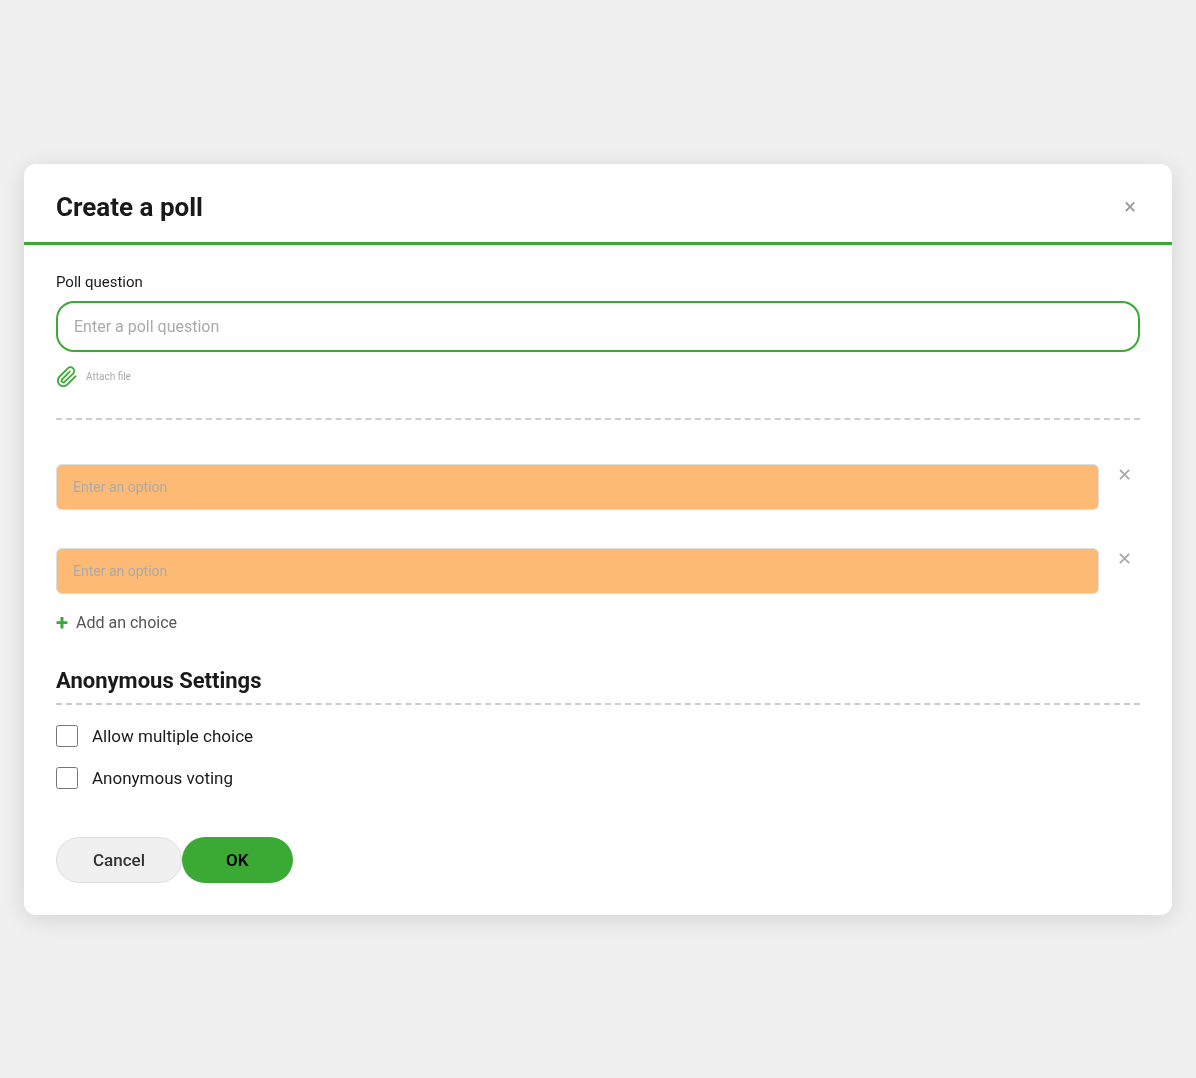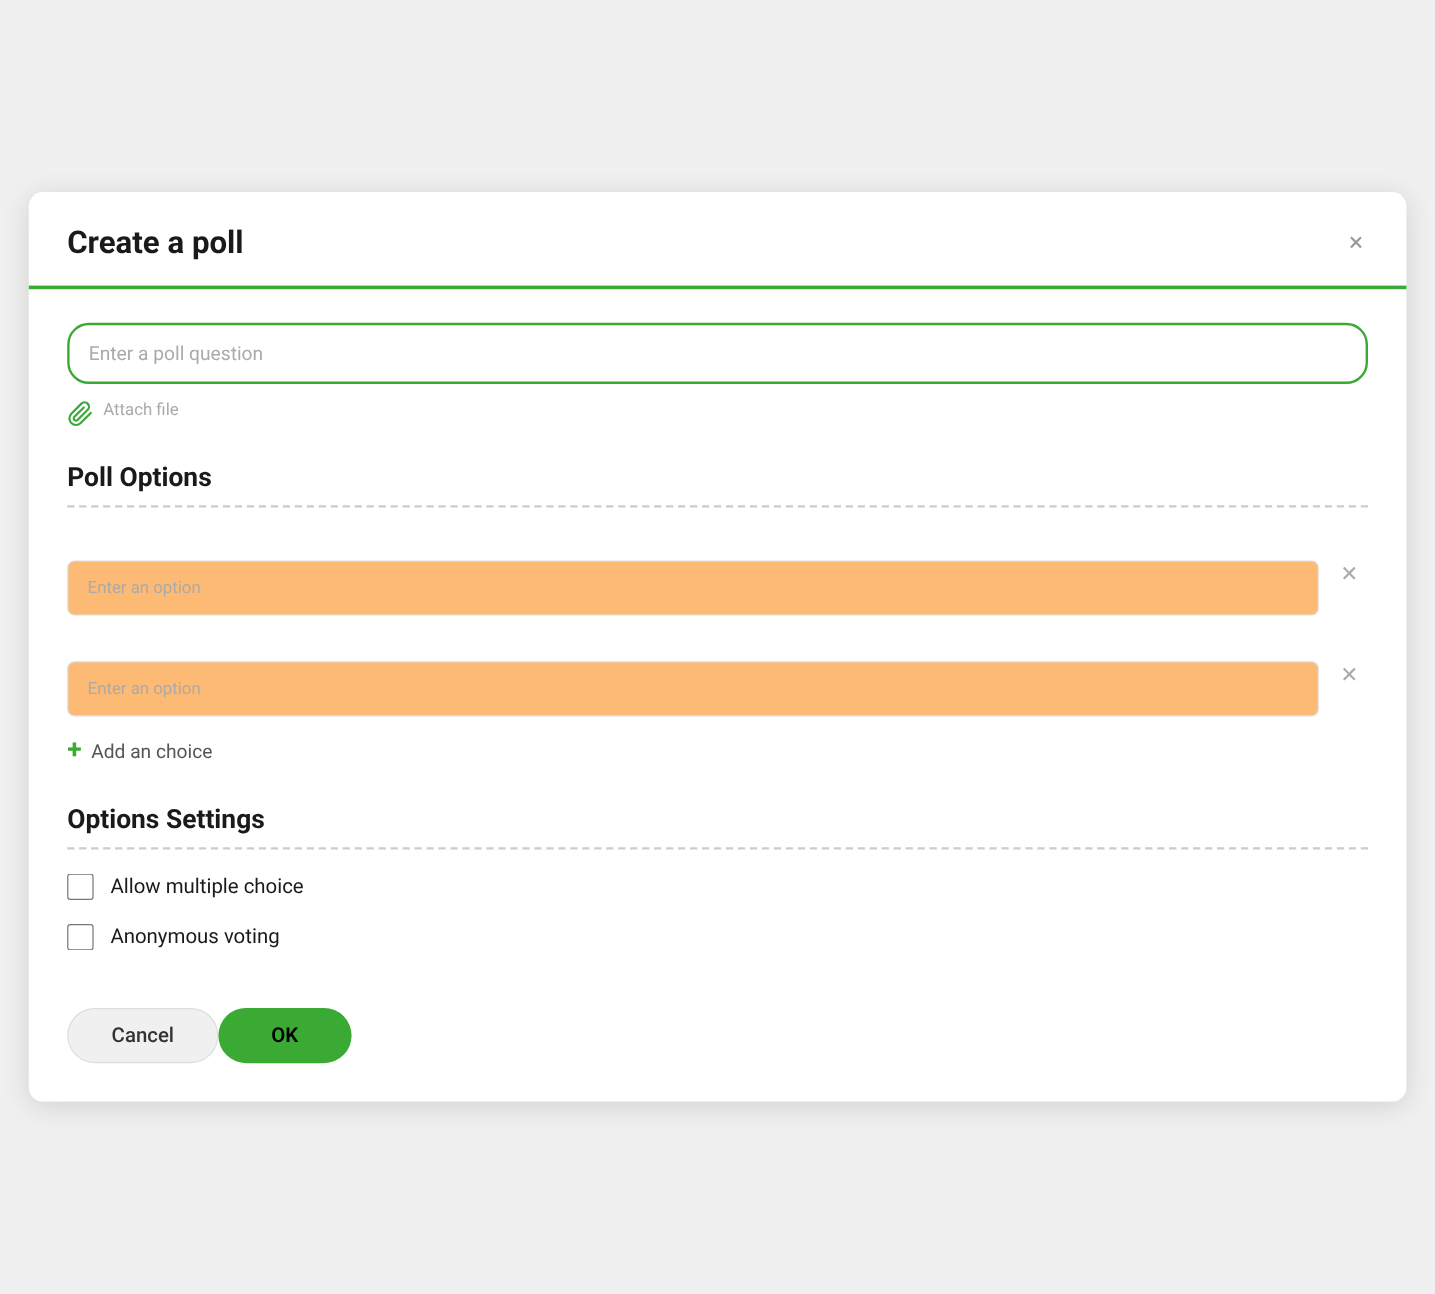--- a/index.html
+++ b/index.html
@@ -82,27 +82,28 @@
       outline: none;
       background: #fff;
     }
 
     .poll-question-input::placeholder {
       color: #aaa;
     }
 
     .attach-file-btn {
       display: flex;
+      align-items: center;
       gap: 8px;
       margin-top: 14px;
       background: none;
       border: none;
       cursor: pointer;
       color: #aaa;
-      font-size: 14px;
+      font-size: 10px;
       padding: 0;
     }
 
     .attach-icon {
       width: 22px;
       height: 22px;
       color: #3aaa35;
     }
 
     .section-title {
@@ -233,31 +234,31 @@
 <div class="dialog">
   <div class="dialog-header">
     <h2 class="dialog-title">Create a poll</h2>
     <button class="close-btn">×</button>
   </div>
   <div class="green-divider"></div>
 
   <div class="dialog-body">
 
     <div>
+      <div class="field-label">Poll question</div>
       <input class="poll-question-input" type="text" placeholder="Enter a poll question" style="">
       <button class="attach-file-btn">
         <svg class="attach-icon" viewBox="0 0 24 24" fill="none" stroke="#3aaa35" stroke-width="2" stroke-linecap="round" stroke-linejoin="round">
           <path d="M21.44 11.05l-9.19 9.19a6 6 0 01-8.49-8.49l9.19-9.19a4 4 0 015.66 5.66l-9.2 9.19a2 2 0 01-2.83-2.83l8.49-8.48"></path>
         </svg>
         <span>Attach file</span>
       </button>
     </div>
 
     <div class="advanced-section">
-      <h3 class="section-title">Poll Options</h3>
       <hr class="dashed-divider">
 
       <div class="option-row">
         <input class="option-input" type="text" placeholder="Enter an option" style="">
         <button class="remove-option-btn">
           <span>✕</span>
         </button>
       </div>
 
       <div class="option-row">
@@ -267,21 +268,21 @@
         </button>
       </div>
 
       <button class="add-option-btn">
         <span class="plus-icon">+</span>
         <span>Add an choice</span>
       </button>
     </div>
 
     <div class="advanced-section">
-      <h3 class="section-title">Options Settings</h3>
+      <h3 class="section-title">Anonymous Settings</h3>
       <hr class="dashed-divider">
 
       <div class="checkbox-row">
         <input type="checkbox" id="allow-multiple" style="">
         <label class="checkbox-label" for="allow-multiple">Allow multiple choice</label>
       </div>
 
       <div class="checkbox-row">
         <input type="checkbox" id="anonymous-voting" style="">
         <label class="checkbox-label" for="anonymous-voting">Anonymous voting</label>

